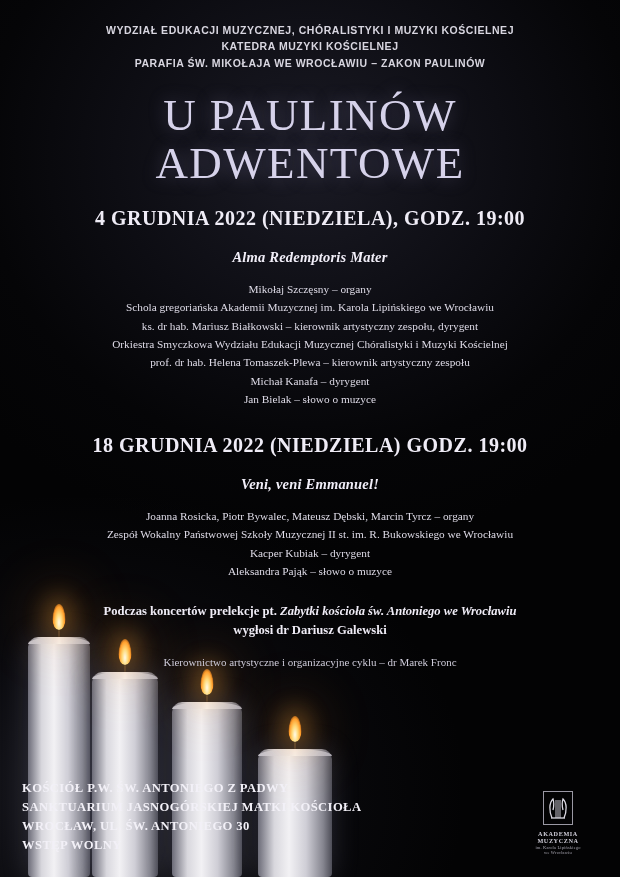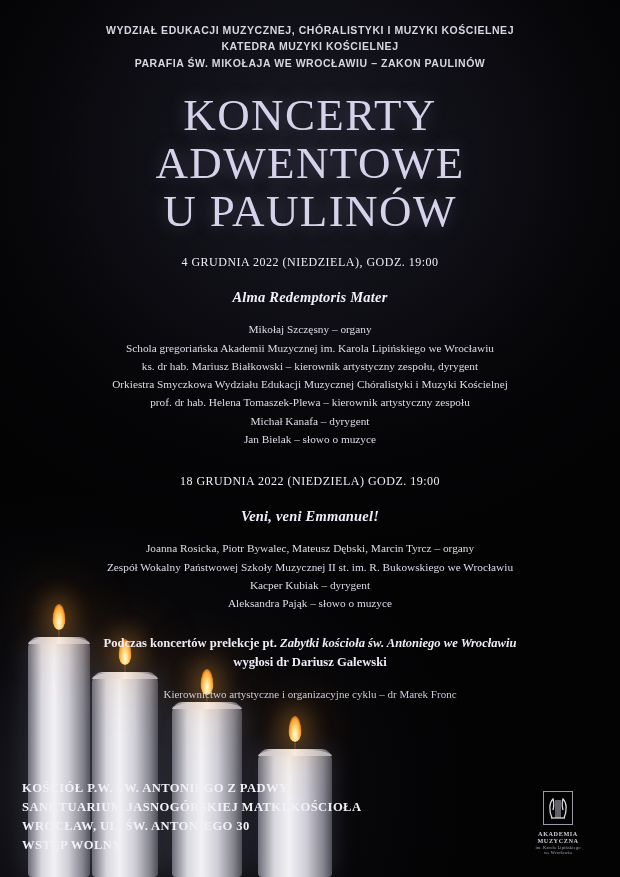--- a/index.html
+++ b/index.html
@@ -48,22 +48,22 @@
     font-size:45px;
     line-height:1.07;
     letter-spacing:1.4px;
     font-weight:normal;
     text-shadow:0 0 18px rgba(160,155,210,0.35);
   }
   .title .ln { display:block; }
 
   .date-line {
     margin-top:20px;
-    font-size:12px;
-    font-weight:normal;
+    font-size:20px;
+    font-weight:bold;
     letter-spacing:0.5px;
     color:#efecf6;
   }
   .date-line.second { margin-top:26px; }
 
   .piece {
     margin-top:19px;
     font-size:14.5px;
     font-style:italic;
     font-weight:bold;
@@ -173,23 +173,22 @@
 
   <div class="content">
 
     <div class="org-lines">
       <div>WYDZIAŁ EDUKACJI MUZYCZNEJ, CHÓRALISTYKI I MUZYKI KOŚCIELNEJ</div>
       <div>KATEDRA MUZYKI KOŚCIELNEJ</div>
       <div>PARAFIA ŚW. MIKOŁAJA WE WROCŁAWIU – ZAKON PAULINÓW</div>
     </div>
 
     <div class="title">
-      <span class="ln">KONCERTY</span>
+      <span class="ln">U PAULINÓW</span>
       <span class="ln">ADWENTOWE</span>
-      <span class="ln">U PAULINÓW</span>
     </div>
 
     <div class="date-line">4 GRUDNIA 2022 (NIEDZIELA), GODZ. 19:00</div>
     <div class="piece">Alma Redemptoris Mater</div>
     <div class="perf">
       <div>Mikołaj Szczęsny – organy</div>
       <div>Schola gregoriańska Akademii Muzycznej im. Karola Lipińskiego we Wrocławiu</div>
       <div>ks. dr hab. Mariusz Białkowski – kierownik artystyczny zespołu, dyrygent</div>
       <div>Orkiestra Smyczkowa Wydziału Edukacji Muzycznej Chóralistyki i Muzyki Kościelnej</div>
       <div>prof. dr hab. Helena Tomaszek-Plewa – kierownik artystyczny zespołu</div>

